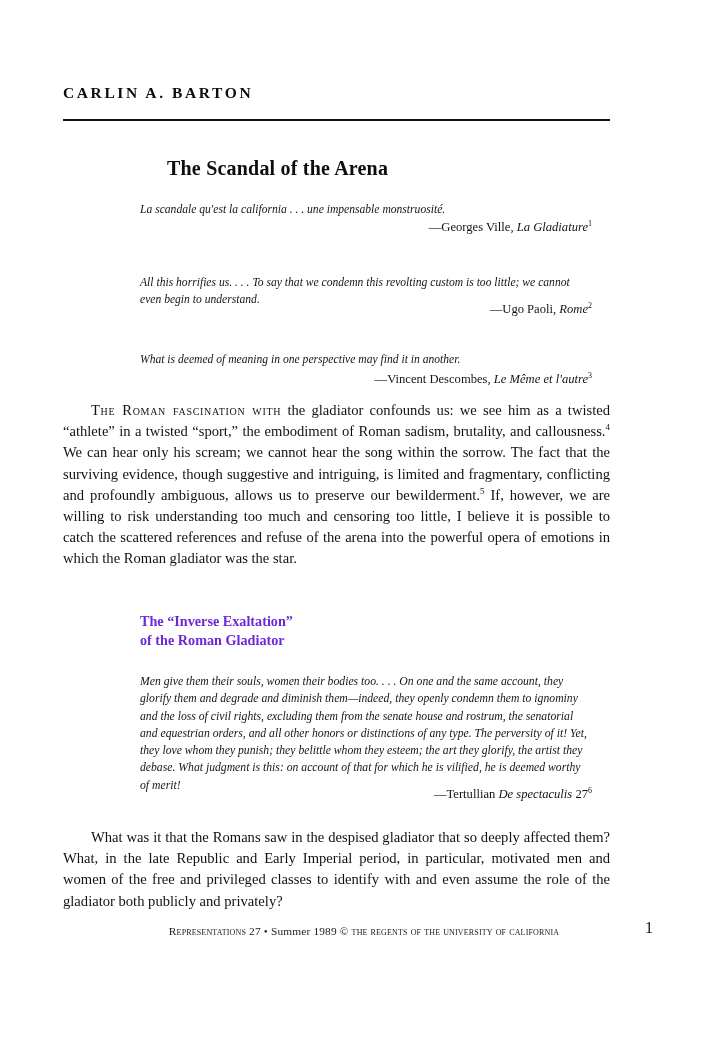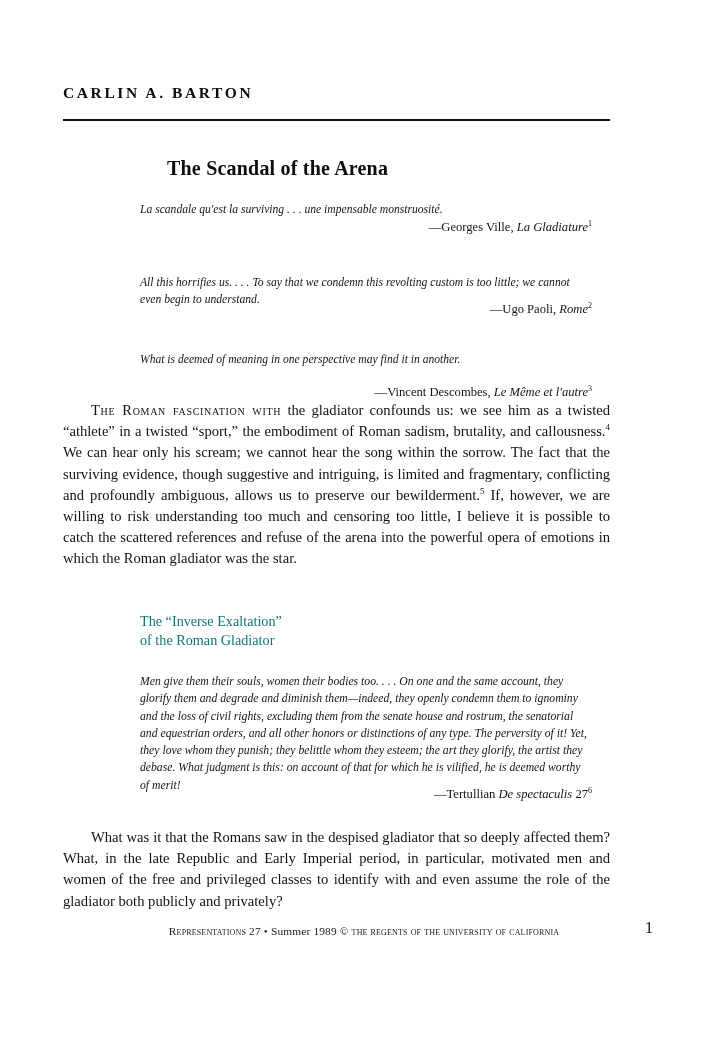--- a/index.html
+++ b/index.html
@@ -79,21 +79,21 @@
     width: 452px;
     left: 140px;
     font-size: 12.6px;
     font-style: normal;
     line-height: 17px;
     text-align: right;
     color: #141414;
   }
   .attr-1 { top: 219px; }
   .attr-2 { top: 301px; }
-  .attr-3 { top: 384px; }
+  .attr-3 { top: 371px; }
   .attribution .work { font-style: italic; margin-top: 36px; }
   .attribution sup, .quote-attr sup {
     font-size: 8px;
     vertical-align: super;
     line-height: 0;
   }
 
   
   .body-par {
     position: absolute;
@@ -119,23 +119,23 @@
     line-height: 0;
   }
 
   
   .section-heading {
     position: absolute;
     left: 140px;
     top: 612px;
     width: 430px;
     font-size: 14.2px;
-    font-weight: normal;
+    font-weight: bold;
     line-height: 18.5px;
-    color: #0f766e;
+    color: #6d28d9;
   }
 
   
   .block-quote {
     position: absolute;
     left: 140px;
     top: 673px;
     width: 452px;
     font-size: 11.7px;
     font-style: italic;
@@ -186,21 +186,21 @@
 <body>
 
 <div class="page">
 
   <div class="author-line">CARLIN A. BARTON</div>
 
   <div class="head-rule"></div>
 
   <div class="article-title">The Scandal of the Arena</div>
 
-  <div class="epigraph epi-1">La scandale qu'est la surviving . . . une impensable monstruosité.</div>
+  <div class="epigraph epi-1">La scandale qu'est la california . . . une impensable monstruosité.</div>
   <div class="attribution attr-1">
     <span>—Georges Ville, </span><span class="work">La Gladiature</span><sup>1</sup>
   </div>
 
   <div class="epigraph epi-2">All this horrifies us. . . . To say that we condemn this revolting custom is too little; we cannot even begin to understand.</div>
   <div class="attribution attr-2">
     <span>—Ugo Paoli, </span><span class="work">Rome</span><sup>2</sup>
   </div>
 
   <div class="epigraph epi-3">What is deemed of meaning in one perspective may find it in another.</div>

